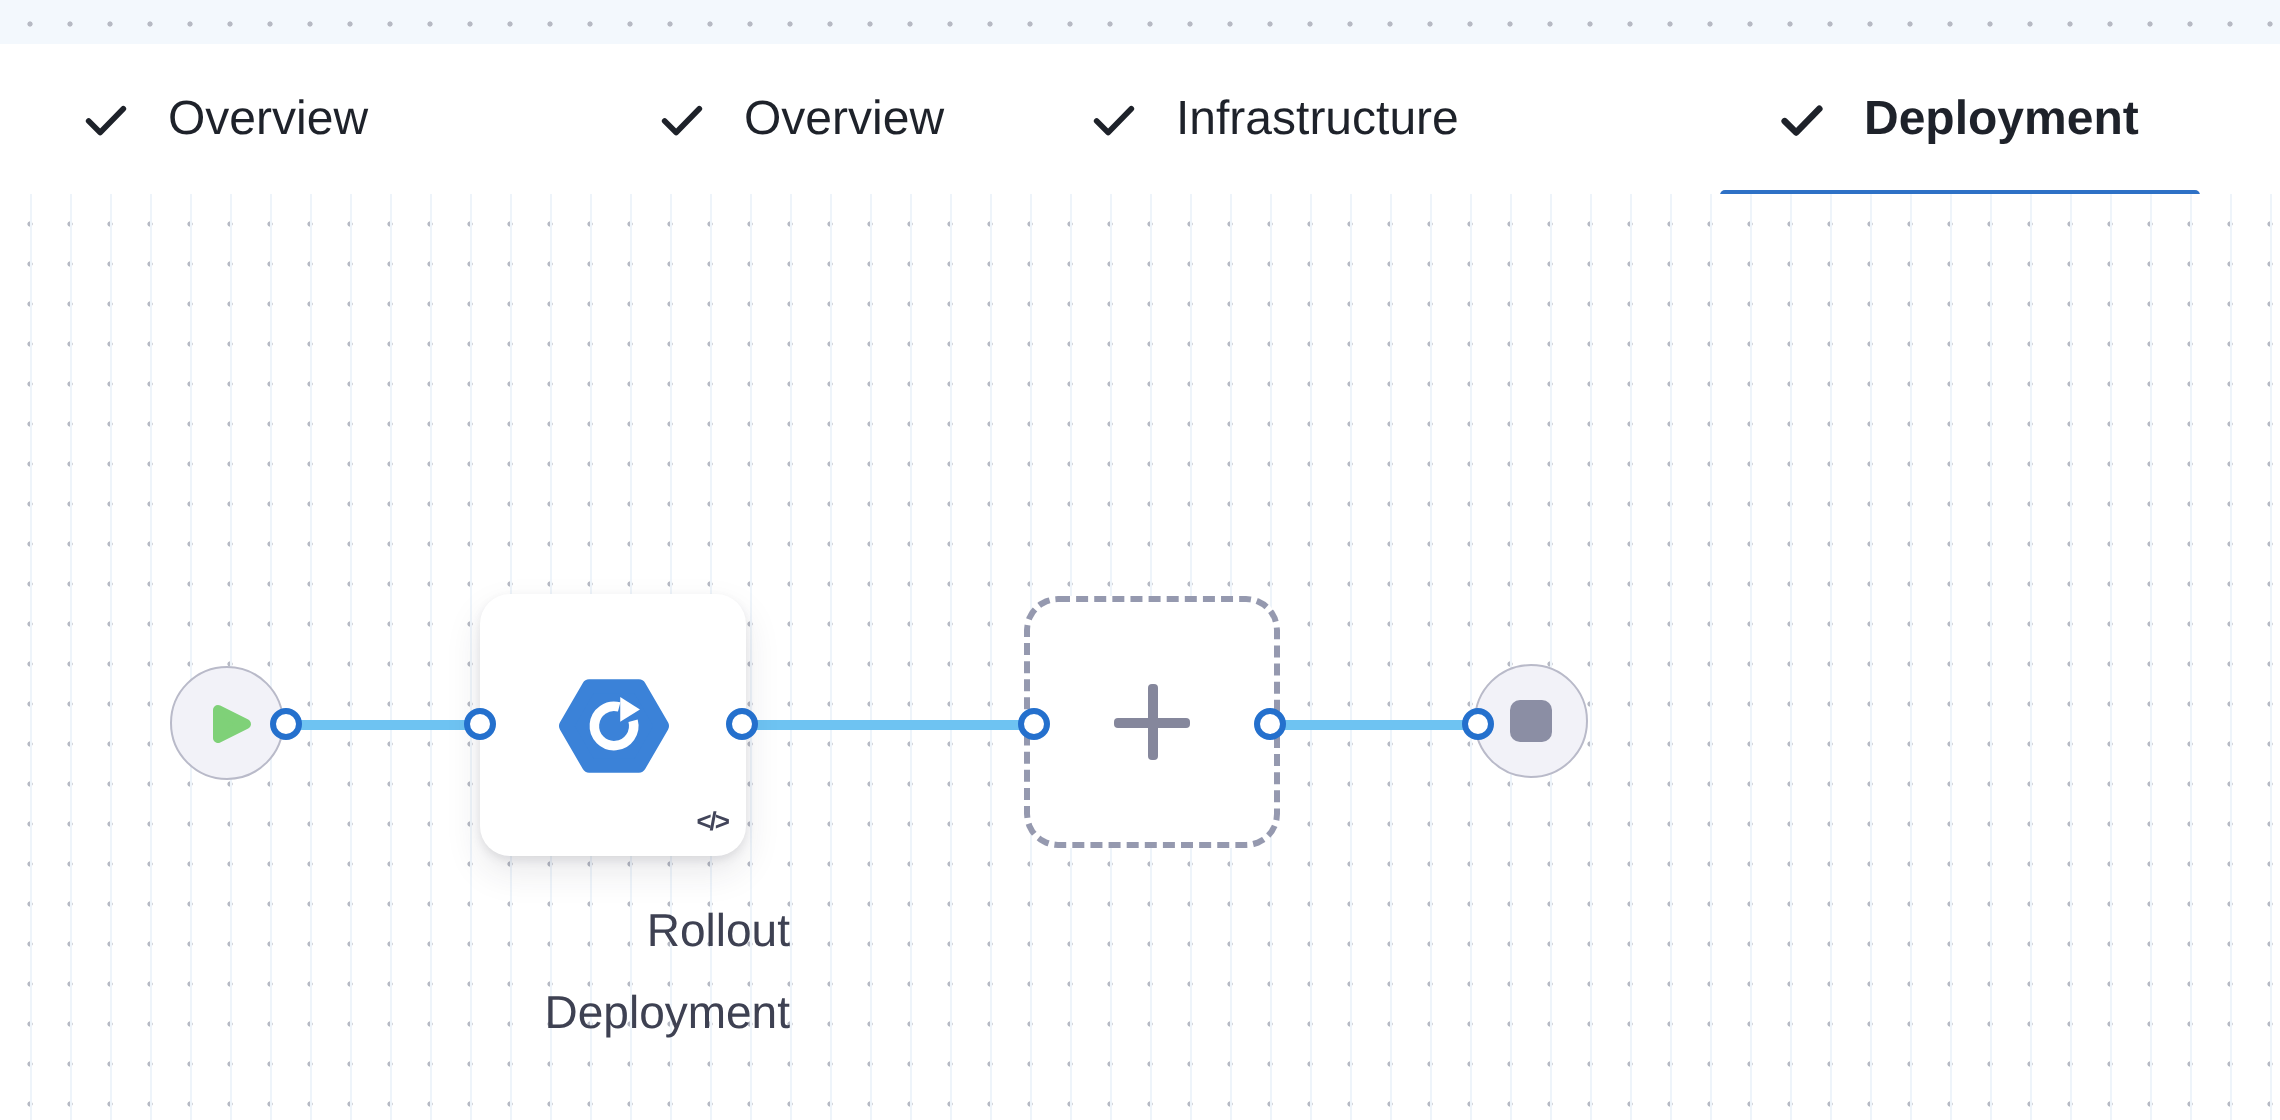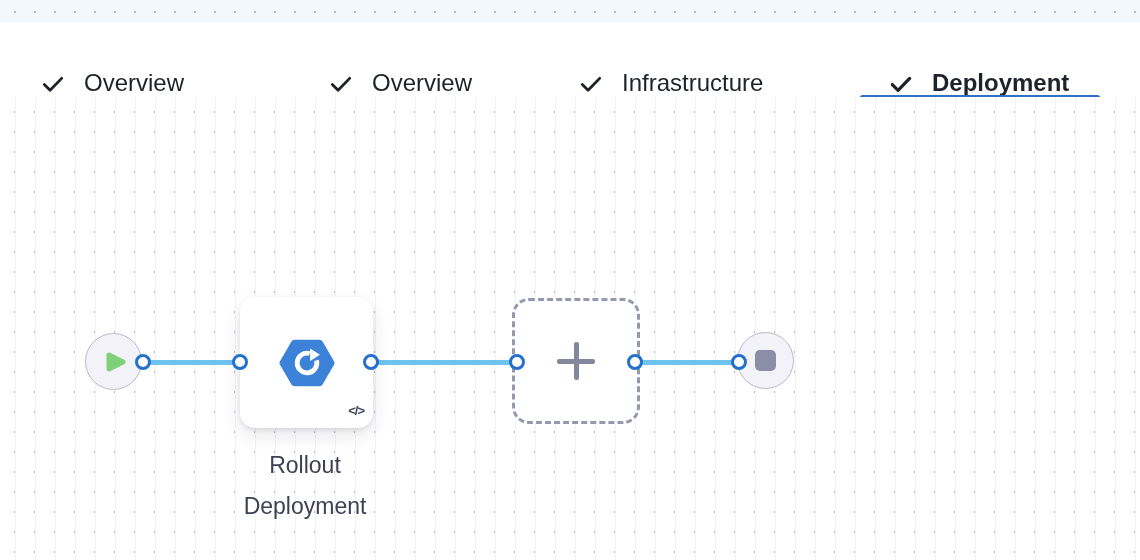--- a/index.html
+++ b/index.html
@@ -15,28 +15,28 @@
     background-image:radial-gradient(circle,#b7bac4 1.1px,transparent 1.5px);
     background-size:20px 20px;background-position:5px 2px;
   }
   
   .tabbar{
     position:absolute;left:0;top:22px;width:1140px;height:75px;
     background:#ffffff;border-bottom:1px solid #e7e8ec;
   }
   .tab{
     position:absolute;top:0;height:100%;
-    display:flex;align-items:flex-end;gap:18px;
+    display:flex;align-items:center;gap:18px;
     cursor:pointer;color:#1e222a;font-size:24px;font-weight:500;
     white-space:nowrap;
   }
   .tab.active{font-weight:700;}
   .tab-overview{left:40px;}
   .tab-service{left:328px;}
-  .tab-infrastructure{left:578px;}
+  .tab-infrastructure{left:544px;}
   .tab-execution{left:888px;}
   .check{display:flex;align-items:center;}
   .tab-underline{
     position:absolute;left:860px;bottom:-3px;width:240px;height:5px;
     border-radius:4px;background:#2e71c6;
   }
   
   .canvas{
     position:absolute;left:0;top:97px;width:1140px;height:463px;
     background-color:#ffffff;
@@ -83,21 +83,21 @@
     position:absolute;left:512px;top:201px;width:122px;height:120px;
     background:#ffffff;border:3px dashed #9599af;border-radius:17px;
     z-index:2;cursor:pointer;display:flex;align-items:center;justify-content:center;
   }
   .plus{position:relative;width:40px;height:40px;}
   .plus::before,.plus::after{content:"";position:absolute;background:#85879c;border-radius:2px;}
   .plus::before{left:1px;top:17.5px;width:38px;height:5px;}
   .plus::after{left:17.5px;top:1px;width:5px;height:38px;}
   
   .node-label{
-    position:absolute;text-align:center;color:#3e4152;font-size:23px;line-height:41px;
+    position:absolute;text-align:right;color:#3e4152;font-size:23px;line-height:41px;
     z-index:2;
   }
   .label-step{left:215px;top:348px;width:180px;}
   .label-add{left:486px;top:350px;width:180px;color:#4d4f5b;}
 </style>
 </head>
 <body>
 
 <div class="top-strip"></div>
 

